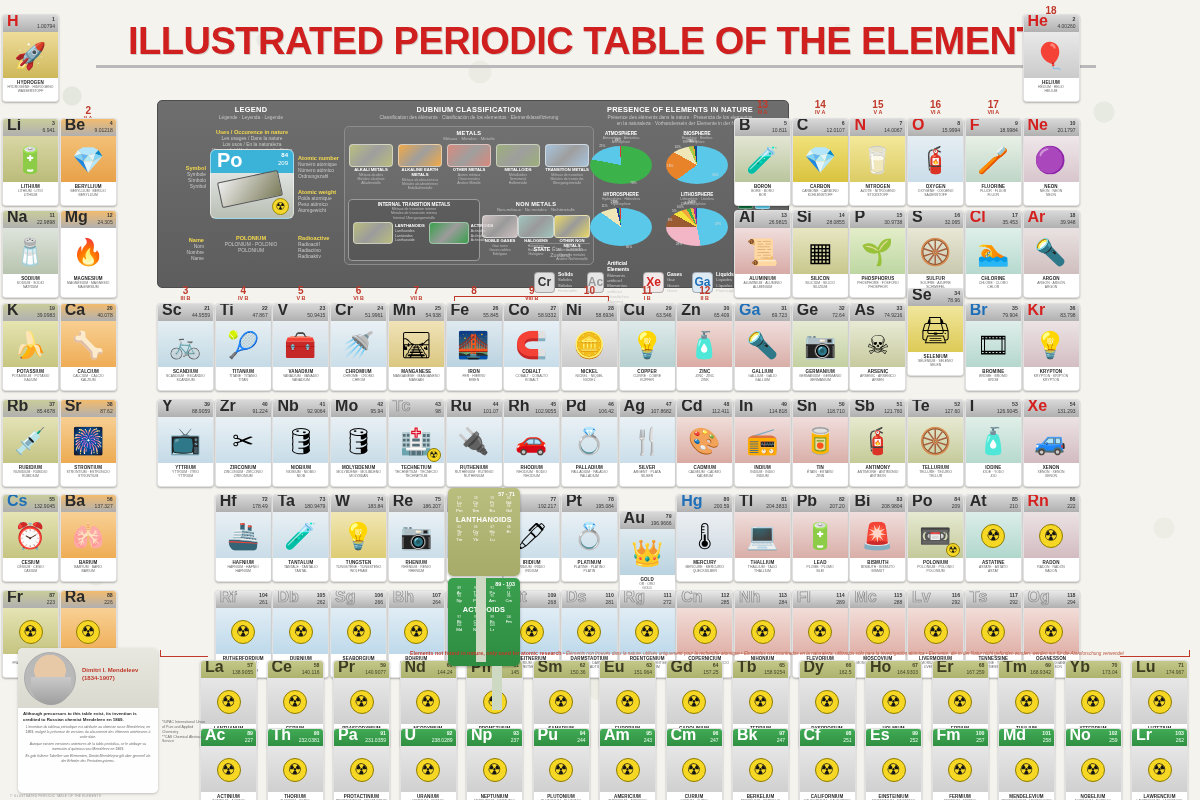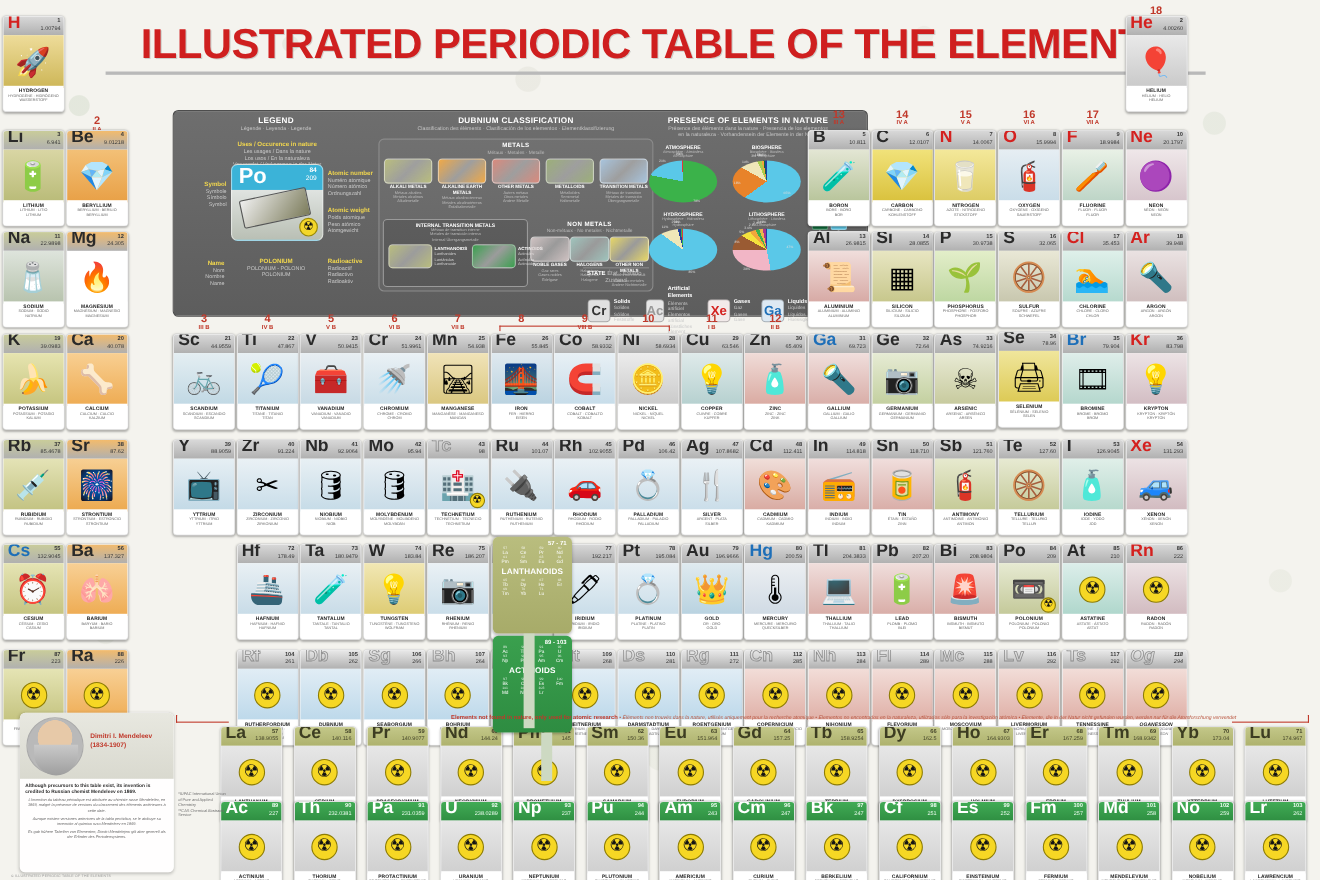--- a/index.html
+++ b/index.html
@@ -1062,21 +1062,21 @@
           <div class="wt">74.9216</div>
         </div>
         <div class="art" style="background:linear-gradient(180deg,#e8ead4,#c6c99c)">
           <div class="emoji">☠</div>
         </div>
         <div class="namebox">
           <div class="n1">ARSENIC</div>
           <div class="n2">ARSENIC · ARSÉNICO<br>ARSEN</div>
         </div>
       </div>
-      <div class="cell " style="left: 907.1px; top: 301px;">
+      <div class="cell " style="left: 907.1px; top: 288px;">
         <div class="top" style="background:linear-gradient(180deg,#d8d8d8,#b0b0b0)">
           <div class="sym">Se</div>
           <div class="num">34</div>
           <div class="wt">78.96</div>
         </div>
         <div class="art" style="background:linear-gradient(180deg,#f0e69c,#dcc953)">
           <div class="emoji">🖨</div>
         </div>
         <div class="namebox">
           <div class="n1">SELENIUM</div>
@@ -1483,21 +1483,21 @@
           <div class="wt">195.084</div>
         </div>
         <div class="art" style="background:linear-gradient(180deg,#eaf1f5,#c9dde9)">
           <div class="emoji">💍</div>
         </div>
         <div class="namebox">
           <div class="n1">PLATINUM</div>
           <div class="n2">PLATINE · PLATINO<br>PLATIN</div>
         </div>
       </div>
-      <div class="cell " style="left: 618.6px; top: 494px;">
+      <div class="cell " style="left: 618.6px; top: 511px;">
         <div class="top" style="background:linear-gradient(180deg,#d8d8d8,#b0b0b0)">
           <div class="sym">Au</div>
           <div class="num">79</div>
           <div class="wt">196.9666</div>
         </div>
         <div class="art" style="background:linear-gradient(180deg,#dfeaef,#b8d2e0)">
           <div class="emoji">👑</div>
         </div>
         <div class="namebox">
           <div class="n1">GOLD</div>
@@ -1820,21 +1820,21 @@
           <div class="wt">292</div>
         </div>
         <div class="art" style="background:linear-gradient(180deg,#f2ddd8,#dfafa6)">
           <div class="radio-ico">☢</div>
         </div>
         <div class="namebox">
           <div class="n1">TENNESSINE</div>
           <div class="n2">TENNESSINE · TENESINO<br>TENNESSINE</div>
         </div>
       </div>
-      <div class="cell " style="left: 1022.5px; top: 589.5px; font-style: italic;">
+      <div class="cell " style="left: 1022.5px; top: 589.5px;">
         <div class="top" style="background:linear-gradient(180deg,#e9e9e9,#b0b0b0)">
           <div class="sym ghost">Og</div>
           <div class="num">118</div>
           <div class="wt">294</div>
         </div>
         <div class="art" style="background:linear-gradient(180deg,#f2ddd8,#dfafa6)">
           <div class="radio-ico">☢</div>
         </div>
         <div class="namebox">
           <div class="n1">OGANESSON</div>

